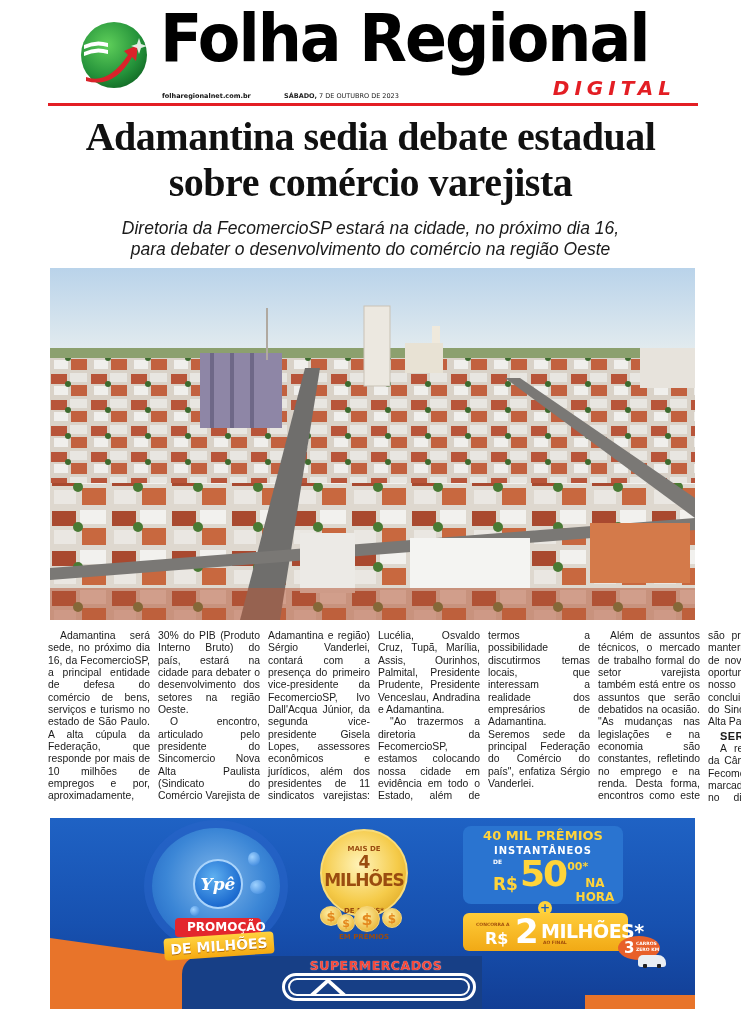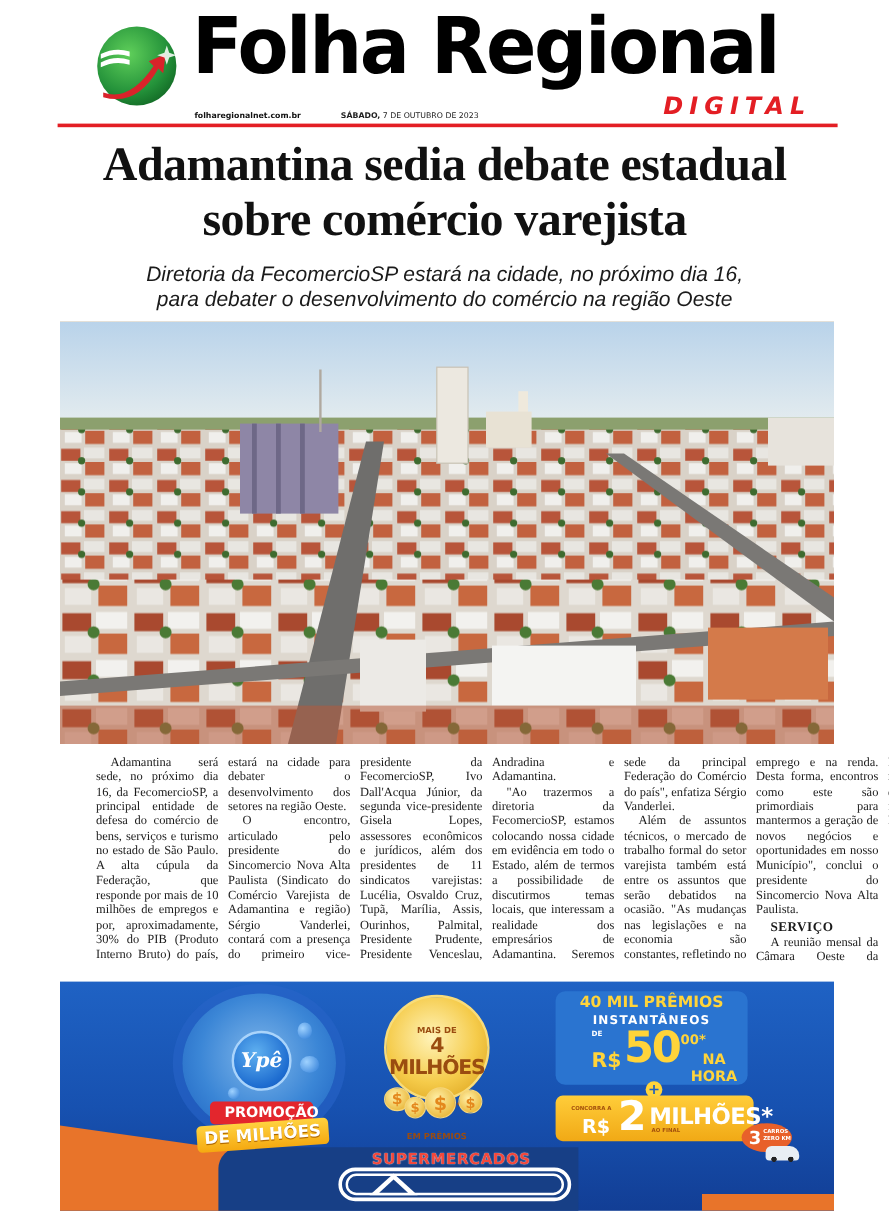--- a/index.html
+++ b/index.html
@@ -18,38 +18,38 @@
 
   
   .headline { position: absolute; left: 40px; top: 114px; width: 661px; text-align: center; font-family: "Liberation Serif", serif; font-weight: bold; font-size: 40px; line-height: 46px; letter-spacing: -0.5px; color: #111; }
   .subhead { position: absolute; left: 40px; top: 218px; width: 661px; text-align: center; font-family: "Liberation Sans", sans-serif; font-style: italic; font-size: 17.5px; line-height: 21px; color: #1a1a1a; }
 
   
   .photo { position: absolute; left: 50px; top: 268px; width: 645px; height: 352px; overflow: hidden; background: #c9b39a; }
   .photo svg { display: block; }
 
   
-  .article { position: absolute; left: 48px; top: 630px; width: 652px; height: 180px; column-count: 6; column-gap: 8px; font-family: Liberation Serif, serif; font-size: 10.4px; line-height: 12.35px; text-align: justify; color: #1a1a1a; column-fill: auto; margin-left: 32px; }
+  .article { position: absolute; left: 48px; top: 630px; width: 652px; height: 180px; column-count: 6; column-gap: 8px; font-family: Liberation Sans, sans-serif; font-size: 10.4px; line-height: 12.35px; text-align: justify; color: #1a1a1a; column-fill: auto; }
   .article p { text-indent: 12px; hyphens: manual; }
   .article h4 { font-size: 11px; font-weight: bold; text-indent: 12px; letter-spacing: 0.4px; margin: 1px 0 1px; }
 
   
   .ad { position: absolute; left: 50px; top: 818px; width: 645px; height: 191px; overflow: hidden; background: linear-gradient(180deg, #1f62c4 0%, #1751b0 55%, #123e95 100%); }
   .ad .orange-left { position: absolute; left: 0; top: 120px; width: 150px; height: 90px; background: #e8742a; transform: skewY(8deg); transform-origin: left top; }
   .ad .orange-right { position: absolute; right: 0; bottom: 0; width: 110px; height: 14px; background: #e8742a; }
   .ad .dark-panel { position: absolute; left: 132px; top: 138px; width: 300px; height: 60px; background: #173f86; border-radius: 18px 0 0 0; }
 
   .ype-ring { position: absolute; left: 102px; top: 10px; width: 128px; height: 116px; border-radius: 50%; background: radial-gradient(circle at 50% 45%, #7fb6ea 0%, #3b86d6 55%, #1b5fbf 100%); box-shadow: 0 0 0 8px rgba(40,100,200,0.6); }
   .ype-ball { position: absolute; left: 143px; top: 41px; width: 50px; height: 50px; border-radius: 50%; background: radial-gradient(circle at 40% 35%, #5fb0f0 0%, #1d6cd0 70%, #1555b0 100%); border: 2px solid #aad4fb; display: flex; align-items: center; justify-content: center; color: #fff; font-family: "DejaVu Serif", serif; font-style: italic; font-weight: bold; font-size: 17px; text-align: right; }
   .drop { position: absolute; border-radius: 50%; background: radial-gradient(circle at 35% 35%, #9fd2ff, #2b7ad6); }
   .promo1 { position: absolute; left: 125px; top: 100px; width: 86px; height: 19px; background: #e3262d; color: #fff; border-radius: 4px; font-family: "DejaVu Sans", sans-serif; font-weight: bold; font-size: 12px; text-align: center; line-height: 19px; padding-left: 12px; }
   .promo2 { position: absolute; left: 114px; top: 117px; width: 110px; height: 22px; background: linear-gradient(#ffd23f, #f5a911); color: #fff; border-radius: 4px; font-family: "DejaVu Sans", sans-serif; font-weight: bold; font-size: 14px; text-align: center; line-height: 22px; transform: rotate(-4deg); text-shadow: 0 1px 0 #b36b00; }
 
   .coin { position: absolute; left: 270px; top: 11px; width: 88px; height: 88px; border-radius: 50%; background: radial-gradient(circle at 45% 40%, #fff3b8 0%, #f5cb4a 55%, #d79a14 100%); border: 2px solid #f8dc7a; text-align: center; color: #9a4c10; font-family: "DejaVu Sans", sans-serif; font-weight: bold; }
-  .coin .l1 { display: block; margin-top: 24px; font-size: 7px; }
+  .coin .l1 { display: block; margin-top: 14px; font-size: 7px; }
   .coin .l2 { display: block; font-size: 17px; line-height: 18px; letter-spacing: -1px; }
   .coin .l3 { display: block; font-size: 7px; margin-top: 18px; }
   .smallcoin { position: absolute; border-radius: 50%; background: radial-gradient(circle at 40% 35%, #fff0a8, #e4a81d); border: 1px solid #f5d57a; color: #e4881d; font-family: "DejaVu Sans", sans-serif; font-weight: bold; text-align: center; }
 
   .prize-box { position: absolute; left: 413px; top: 8px; width: 160px; height: 78px; background: #2a74d0; border-radius: 8px; text-align: center; color: #fff; font-family: "DejaVu Sans", sans-serif; font-weight: bold; }
   .prize-box .t1 { position: absolute; left: 0; width: 100%; top: 2px; font-size: 13px; color: #ffd43a; }
   .prize-box .t2 { position: absolute; left: 0; width: 100%; top: 19px; font-size: 10px; letter-spacing: 1px; }
   .prize-box .t3 { position: absolute; left: 30px; top: 32px; font-size: 6px; }
   .prize-box .t4 { position: absolute; left: 30px; top: 48px; font-size: 17px; color: #ffd43a; }
   .prize-box .t5 { position: absolute; left: 57px; top: 30px; font-size: 36px; line-height: 36px; color: #ffd43a; letter-spacing: -2px; }

